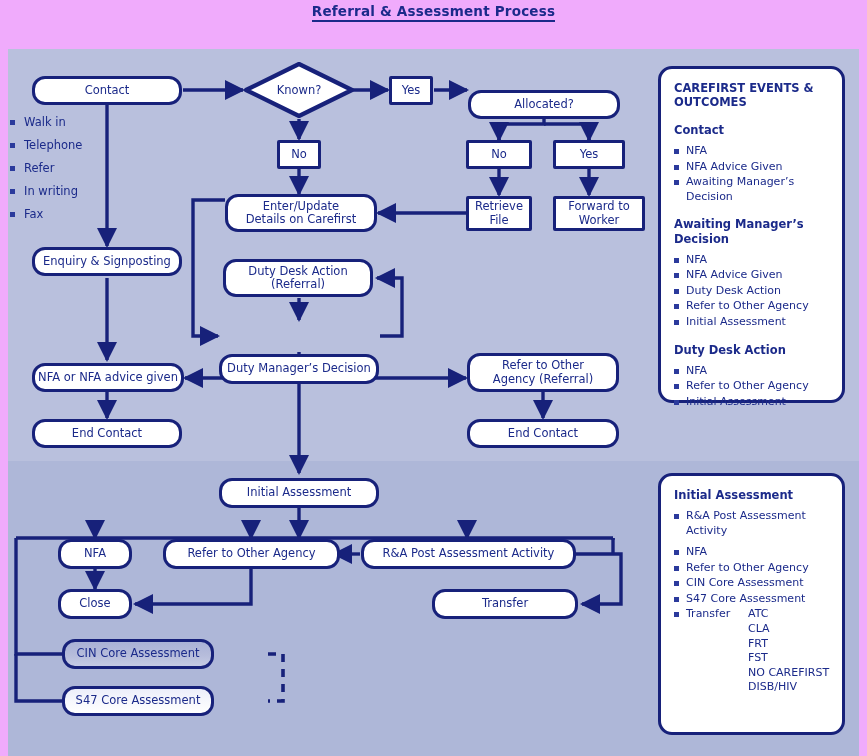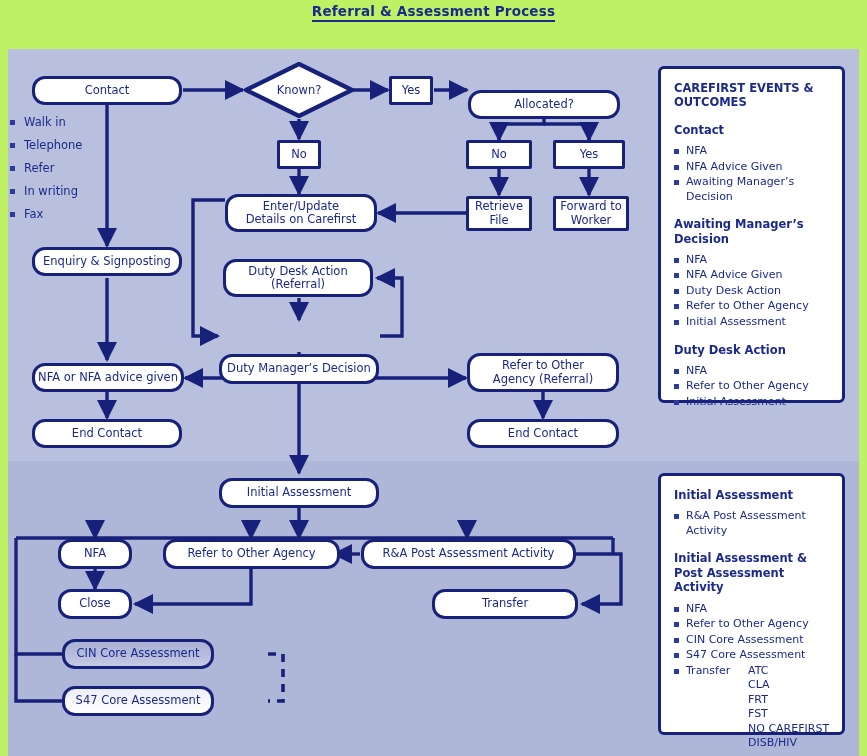--- a/index.html
+++ b/index.html
@@ -1,18 +1,18 @@
 <!DOCTYPE html>
 <html><head>
 <meta charset="utf-8">
 <style>
   html,body{margin:0;padding:0;background:#ffffff;}
   body{width:867px;height:756px;position:relative;overflow:hidden;
        font-family:"DejaVu Sans","Liberation Sans",sans-serif;}
-  #stage{position:absolute;left:0;top:0;width:867px;height:756px;background:#bef264;}
+  #stage{position:absolute;left:0;top:0;width:867px;height:756px;background:#f0abfc;}
 
   
   .title{
     position:absolute;left:0;top:0;width:867px;height:28px;
     text-align:center;line-height:22px;
     font-size:13.5px;font-weight:bold;color:#1b2a8a;
     letter-spacing:.2px;
   }
   .title span{border-bottom:2px solid #1b2a8a;padding-bottom:1px;}
 
@@ -59,21 +59,21 @@
     display:flex;align-items:flex-start;margin-bottom:9px;
     color:#1b2a8a;font-size:11.5px;
   }
   .bullets .bi .sq{
     width:5px;height:5px;background:#2b3a9c;margin-right:9px;margin-top:5px;flex:0 0 auto;
   }
 
   
   .panel{
     position:absolute;box-sizing:border-box;background:#ffffff;
-    border:3.5px solid #17217a;border-radius:6px;
+    border:3.5px solid #17217a;border-radius:14px;
     color:#1b2a8a;z-index:6;padding:12px 8px 10px 13px;
   }
   .panel h4{
     margin:0 0 2px 0;font-size:11.5px;font-weight:bold;line-height:1.25;
   }
   .panel h4.gap{margin-top:13px;}
   .panel ul{list-style:none;margin:7px 0 0 0;padding:0;}
   .panel li{
     display:flex;align-items:flex-start;font-size:11px;line-height:1.32;margin-bottom:1px;
   }
@@ -196,21 +196,21 @@
 
   <div class="node small" style="left:277px;top:140px;width:44px;height:29px;">No</div>
 
   <div class="node small" style="left:466px;top:140px;width:66px;height:29px;">No</div>
 
   <div class="node small" style="left:553px;top:140px;width:72px;height:29px;">Yes</div>
 
   <div class="node small" style="left:466px;top:196px;width:66px;height:35px;white-space:pre-line;">Retrieve
 File</div>
 
-  <div class="node small" style="left:553px;top:196px;width:76px;height:35px;white-space:pre-line;">Forward to
+  <div class="node small" style="left:553px;top:196px;width:92px;height:35px;white-space:pre-line;">Forward to
 Worker</div>
 
   <div class="node" style="left:225px;top:194px;width:152px;height:38px;white-space:pre-line;">Enter/Update
 Details on Carefirst</div>
 
   <div class="node" style="left:32px;top:247px;width:150px;height:29px;">Enquiry &amp; Signposting</div>
 
   <div class="node" style="left:223px;top:259px;width:150px;height:38px;white-space:pre-line;">Duty Desk Action
 (Referral)</div>
 
@@ -326,21 +326,20 @@
 
   <div class="panel" style="left:658px;top:473px;width:187px;height:262px;">
     <h4>Initial Assessment</h4>
     <ul>
       <li>
           <span class="sq"></span>
           <span class="wrapt">R&amp;A Post Assessment Activity</span>
         </li>
     </ul>
 
-    <h4 class="gap">Initial Assessment &amp; Post Assessment Activity</h4>
     <ul>
       <li>
           <span class="sq"></span>
           <span class="wrapt">NFA</span>
         </li>
       <li>
           <span class="sq"></span>
           <span class="wrapt">Refer to Other Agency</span>
         </li>
       <li>

